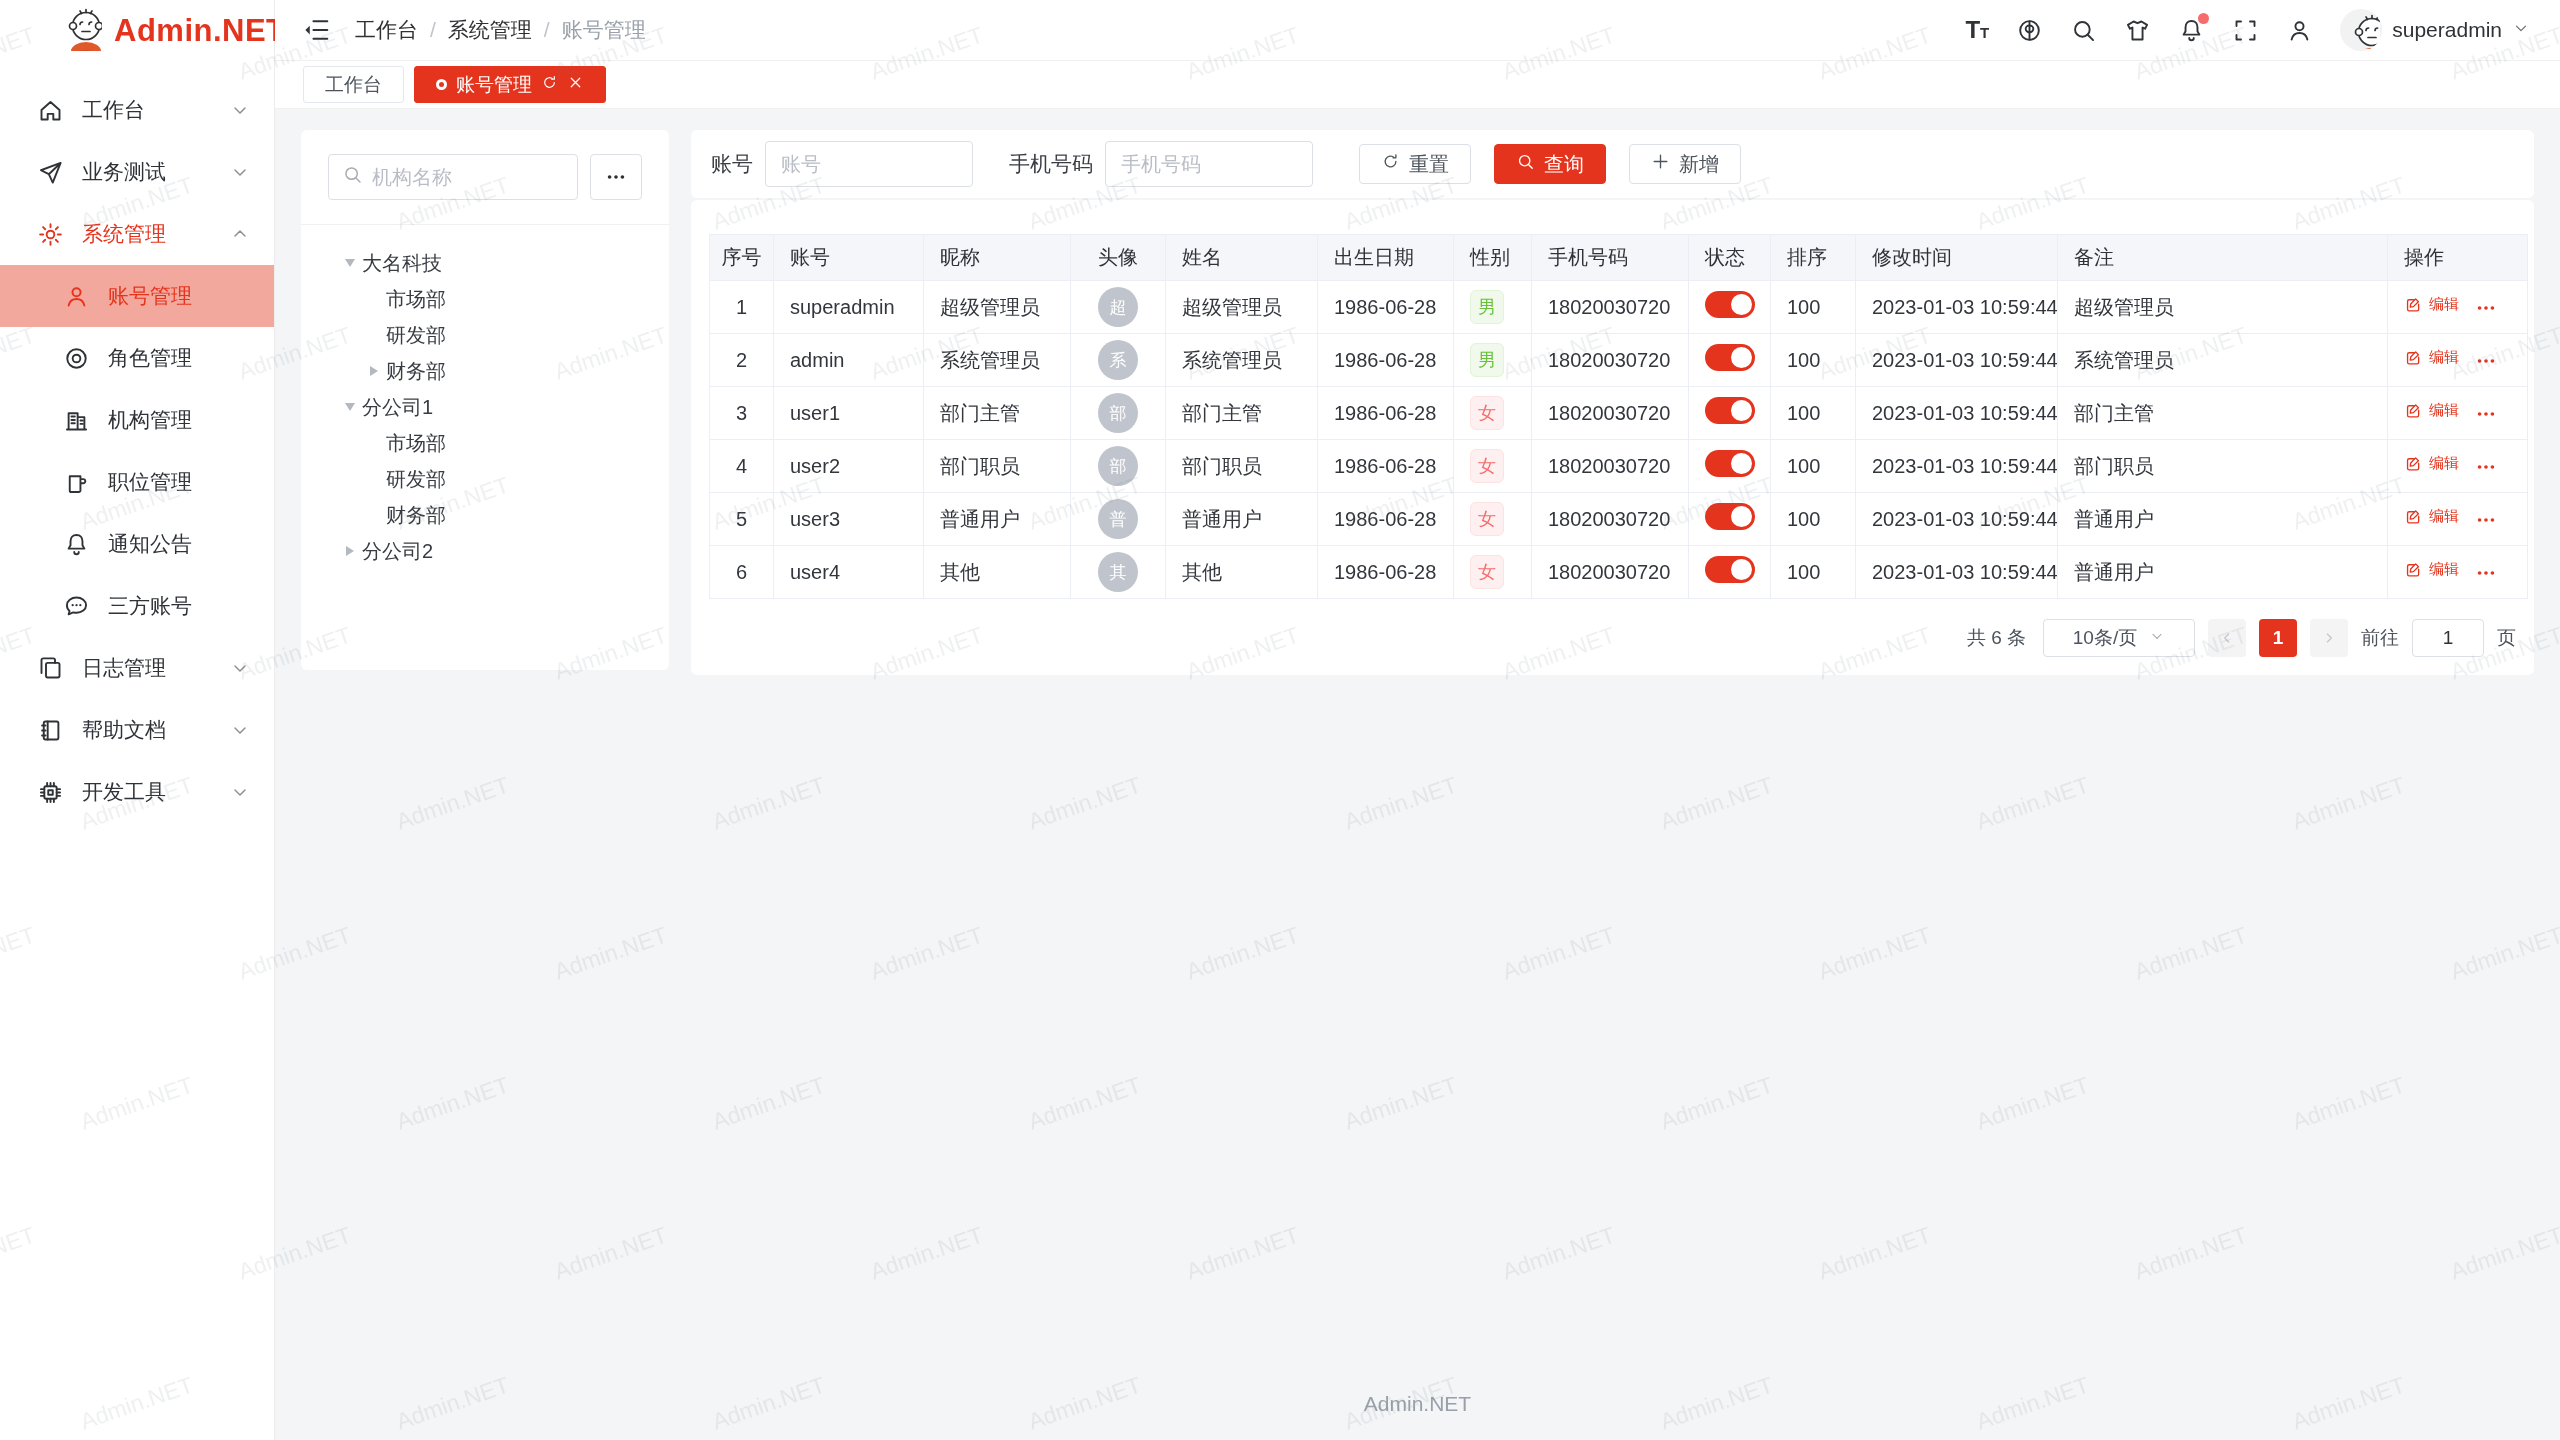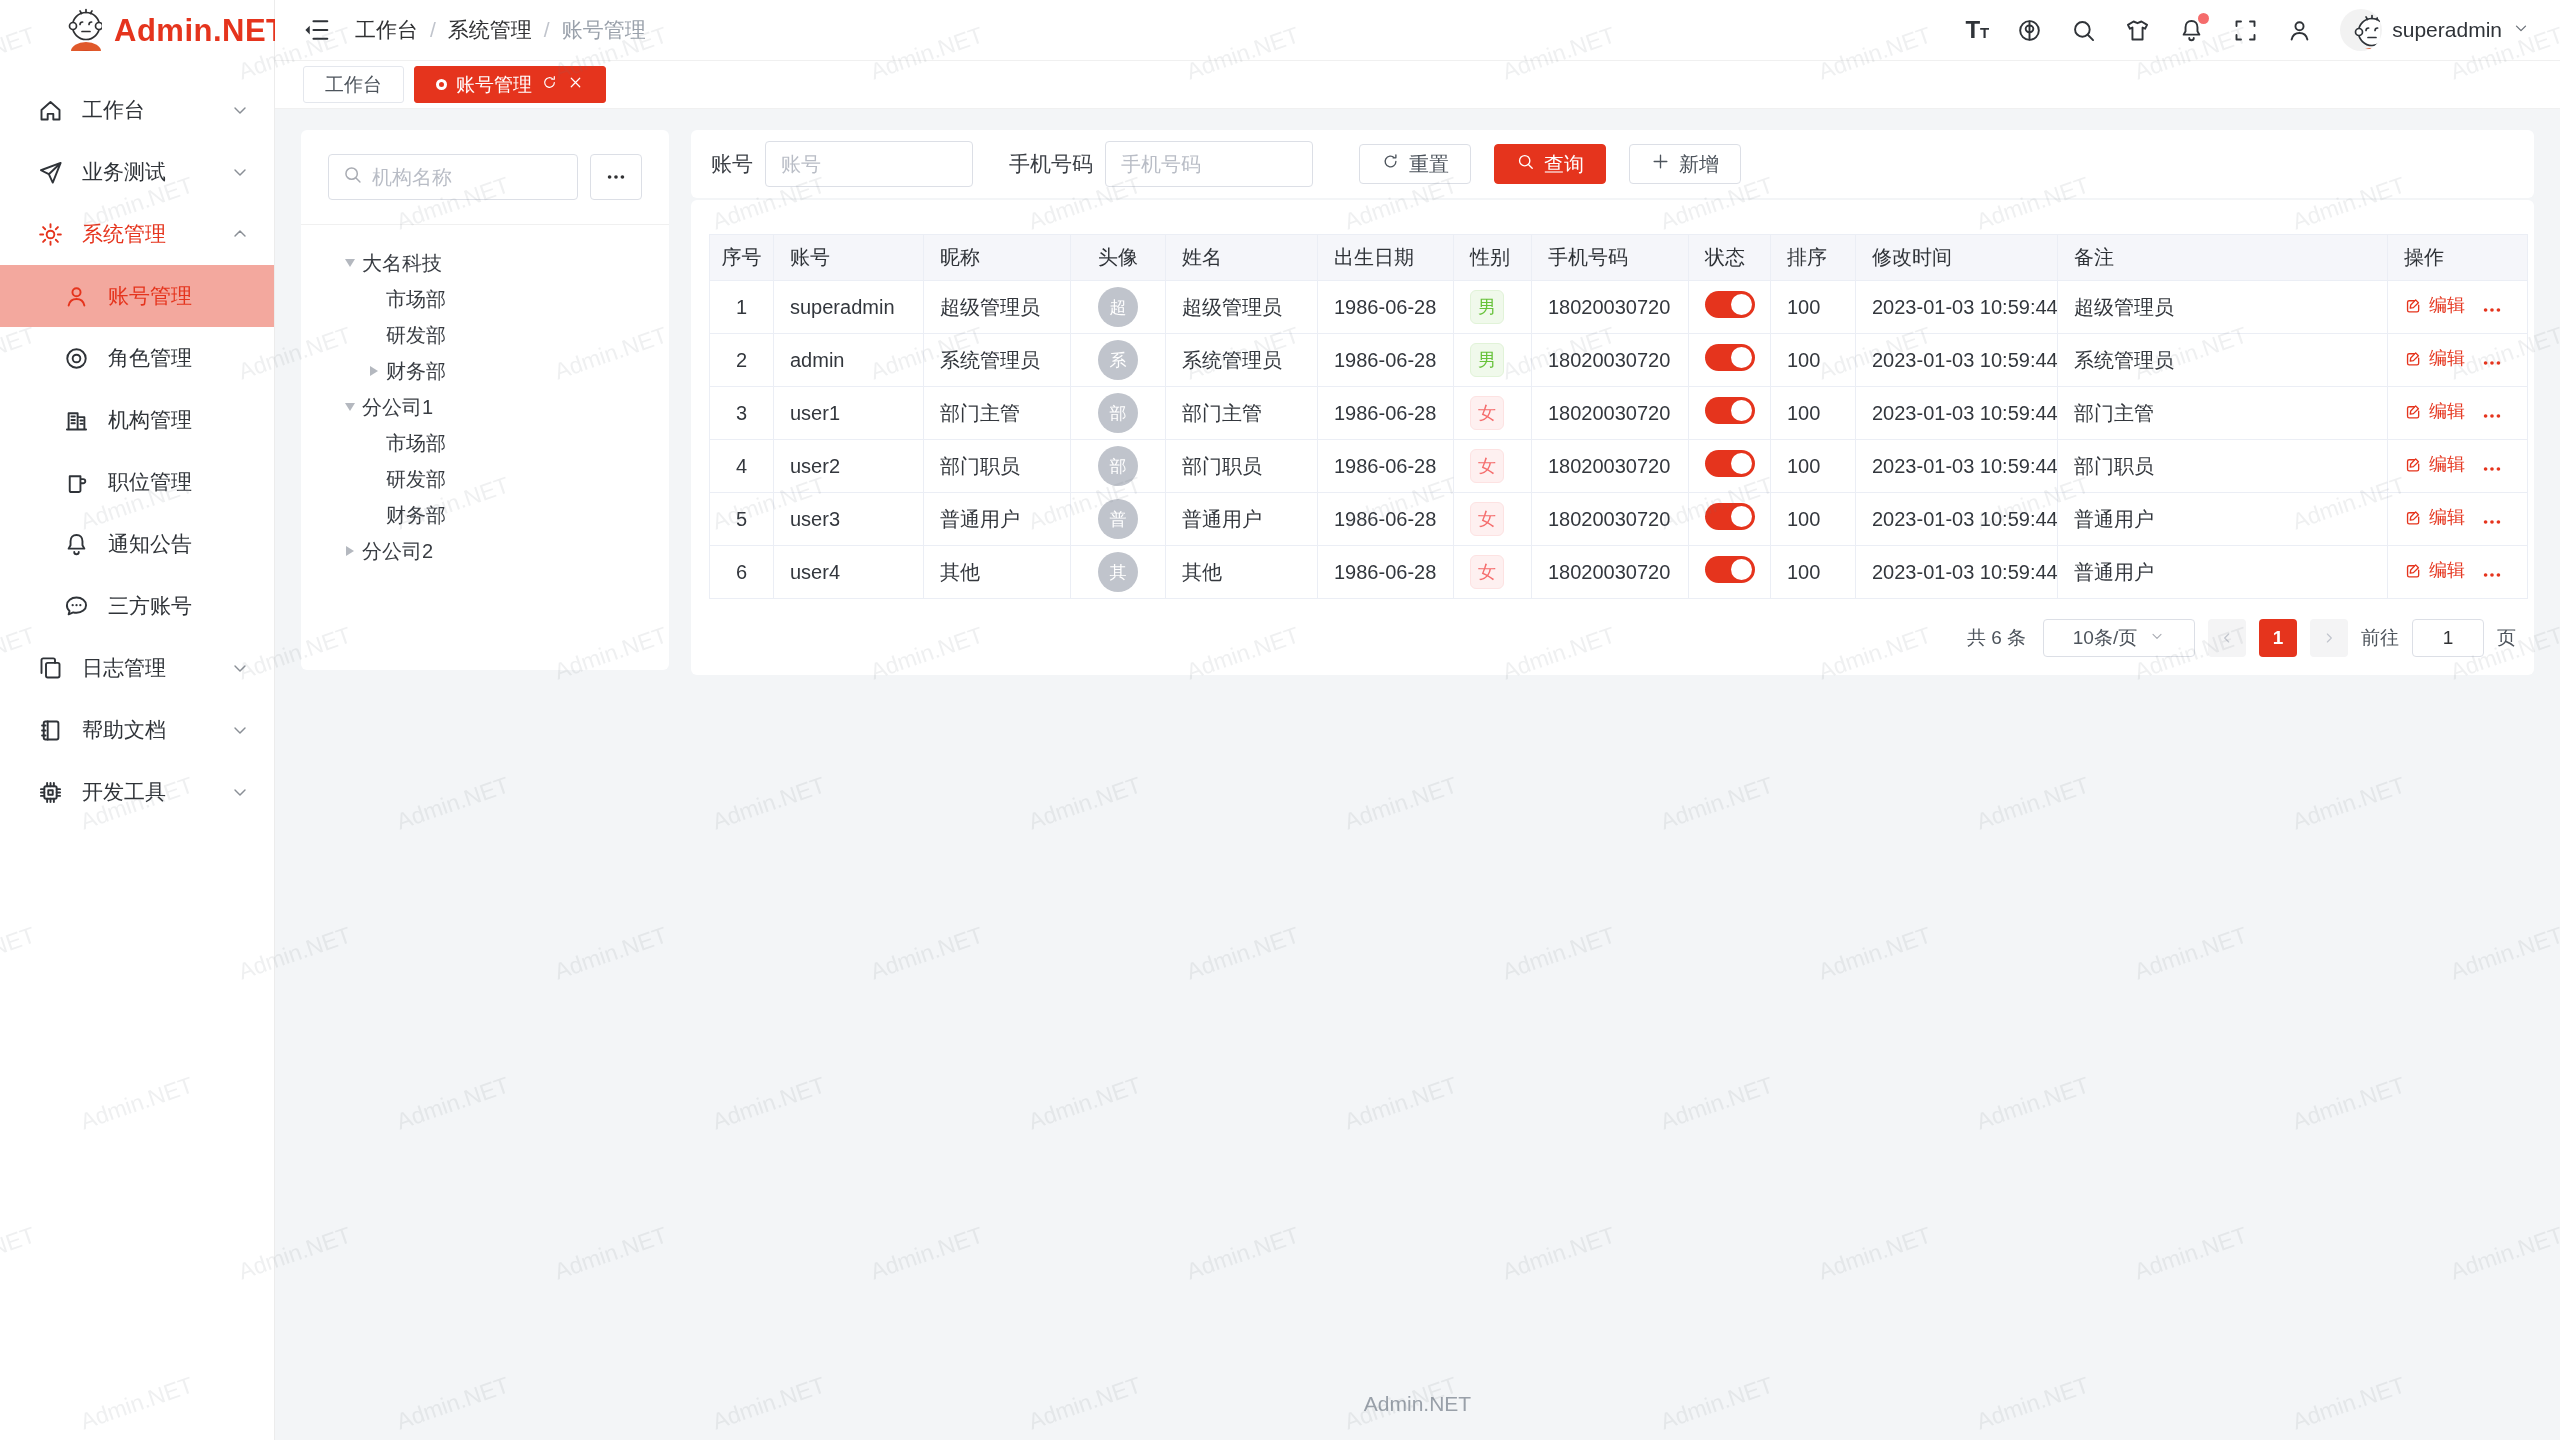--- a/index.html
+++ b/index.html
@@ -116,21 +116,21 @@
             display:inline-flex; align-items:center; justify-content:center; font-size:17px; }
   .badge { display:inline-flex; width:34px; height:34px; align-items:center; justify-content:center;
            border-radius:6px; font-size:18px; }
   .badge.male { background:#f0f9eb; color:#67c23a; border:1px solid #e1f3d8; }
   .badge.female { background:#fef0f0; color:#f56c6c; border:1px solid #fde2e2; }
   .switch { width:50px; height:27px; border-radius:14px; background:var(--red);
             position:relative; display:inline-block; cursor:pointer; }
   .switch::after { content:""; position:absolute; right:3px; top:3px; width:21px; height:21px;
                    border-radius:50%; background:#fff; }
   .edit-btn { color:var(--red); display:inline-flex; align-items:center; gap:6px;
-              font-size:18px; cursor:pointer;font-family:Liberation Mono, monospace; }
+              font-size:15px; cursor:pointer;font-family:Liberation Mono, monospace; }
   .edit-btn svg { width:19px; height:19px; }
   .more-btn { color:var(--red); margin-left:16px; display:inline-flex; cursor:pointer; vertical-align:middle; }
   .more-btn svg { width:22px; height:22px; }
 
   
   .pagination { display:flex; align-items:center; justify-content:flex-end; gap:13px;
                 margin-top:20px; font-size:19px; color:#4d545c; }
   .pg-total { margin-right:4px; }
   .pg-size { width:152px; height:38px; border:1px solid var(--bd); border-radius:4px;
              display:inline-flex; align-items:center; justify-content:center; gap:12px;

